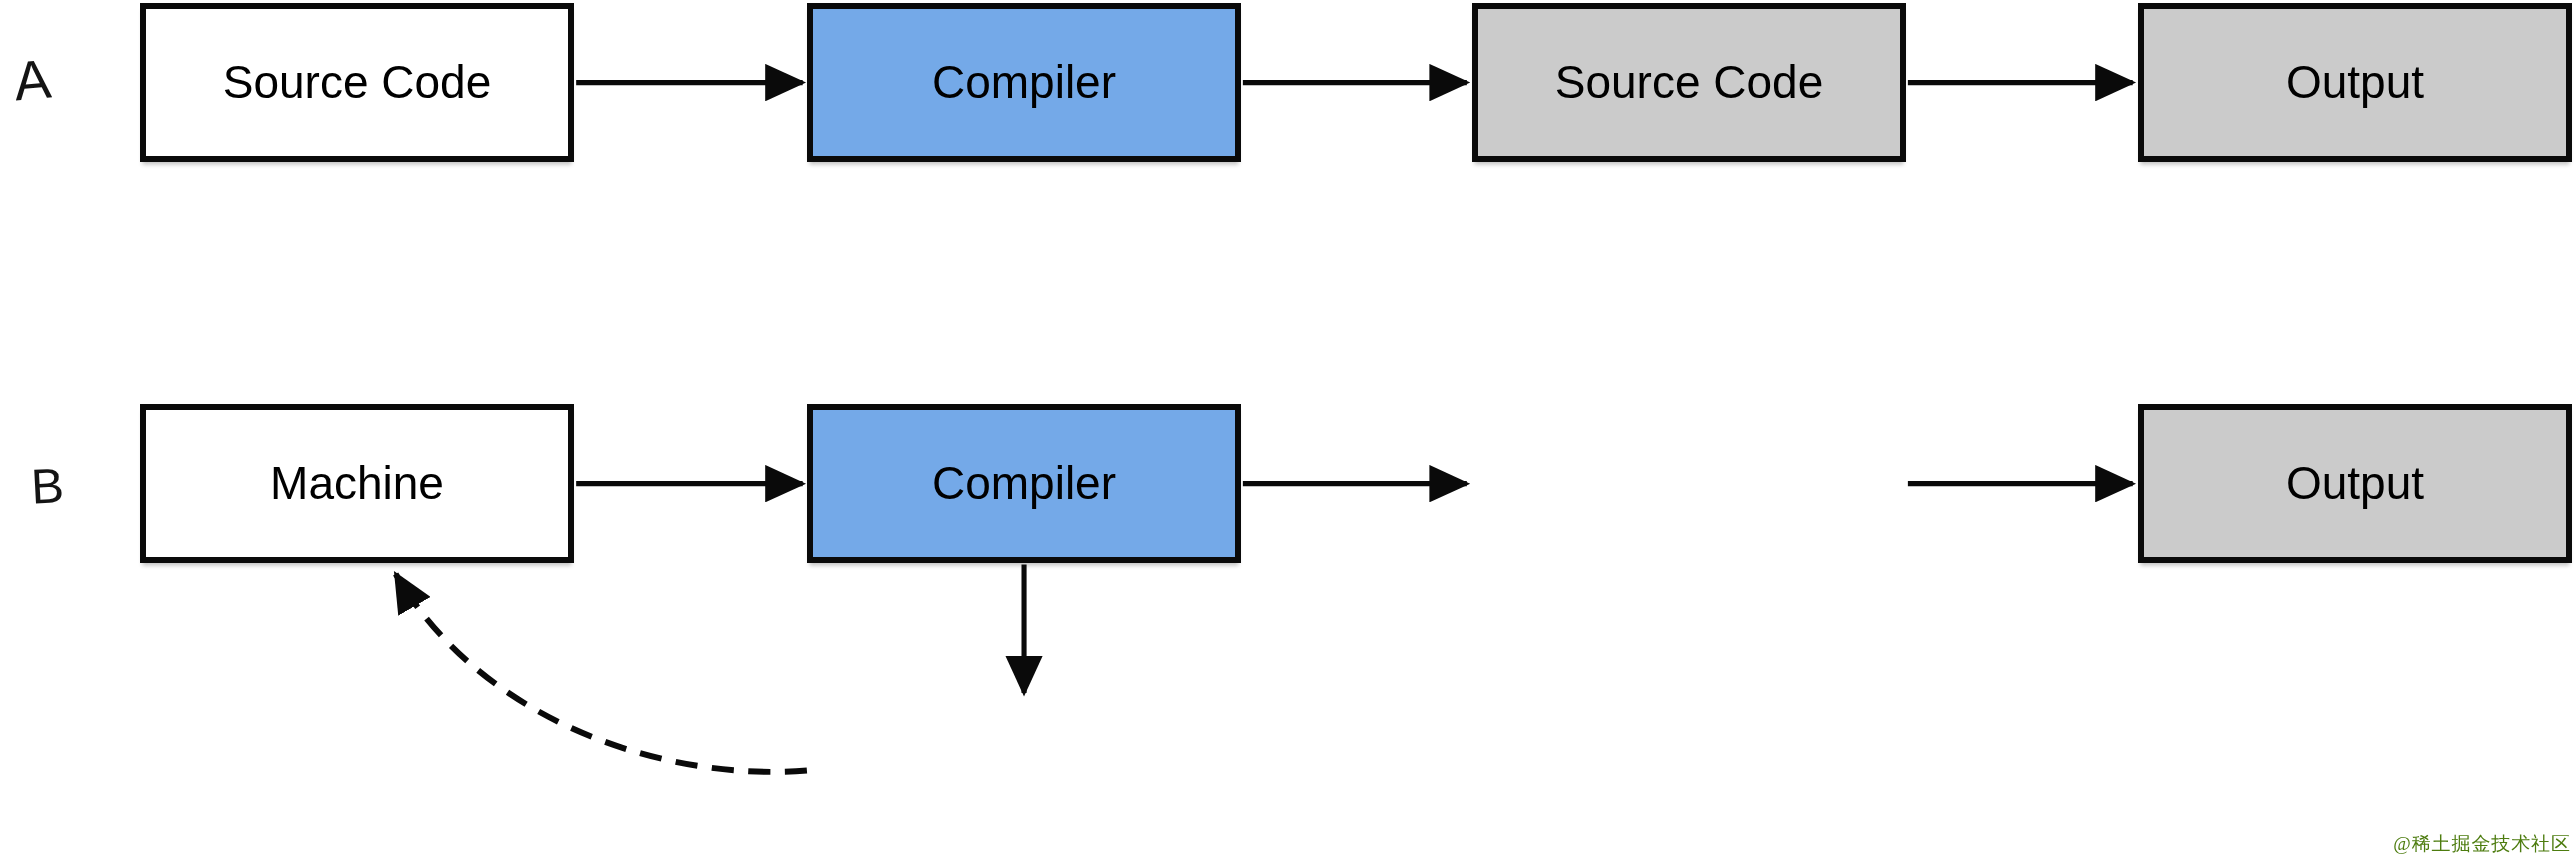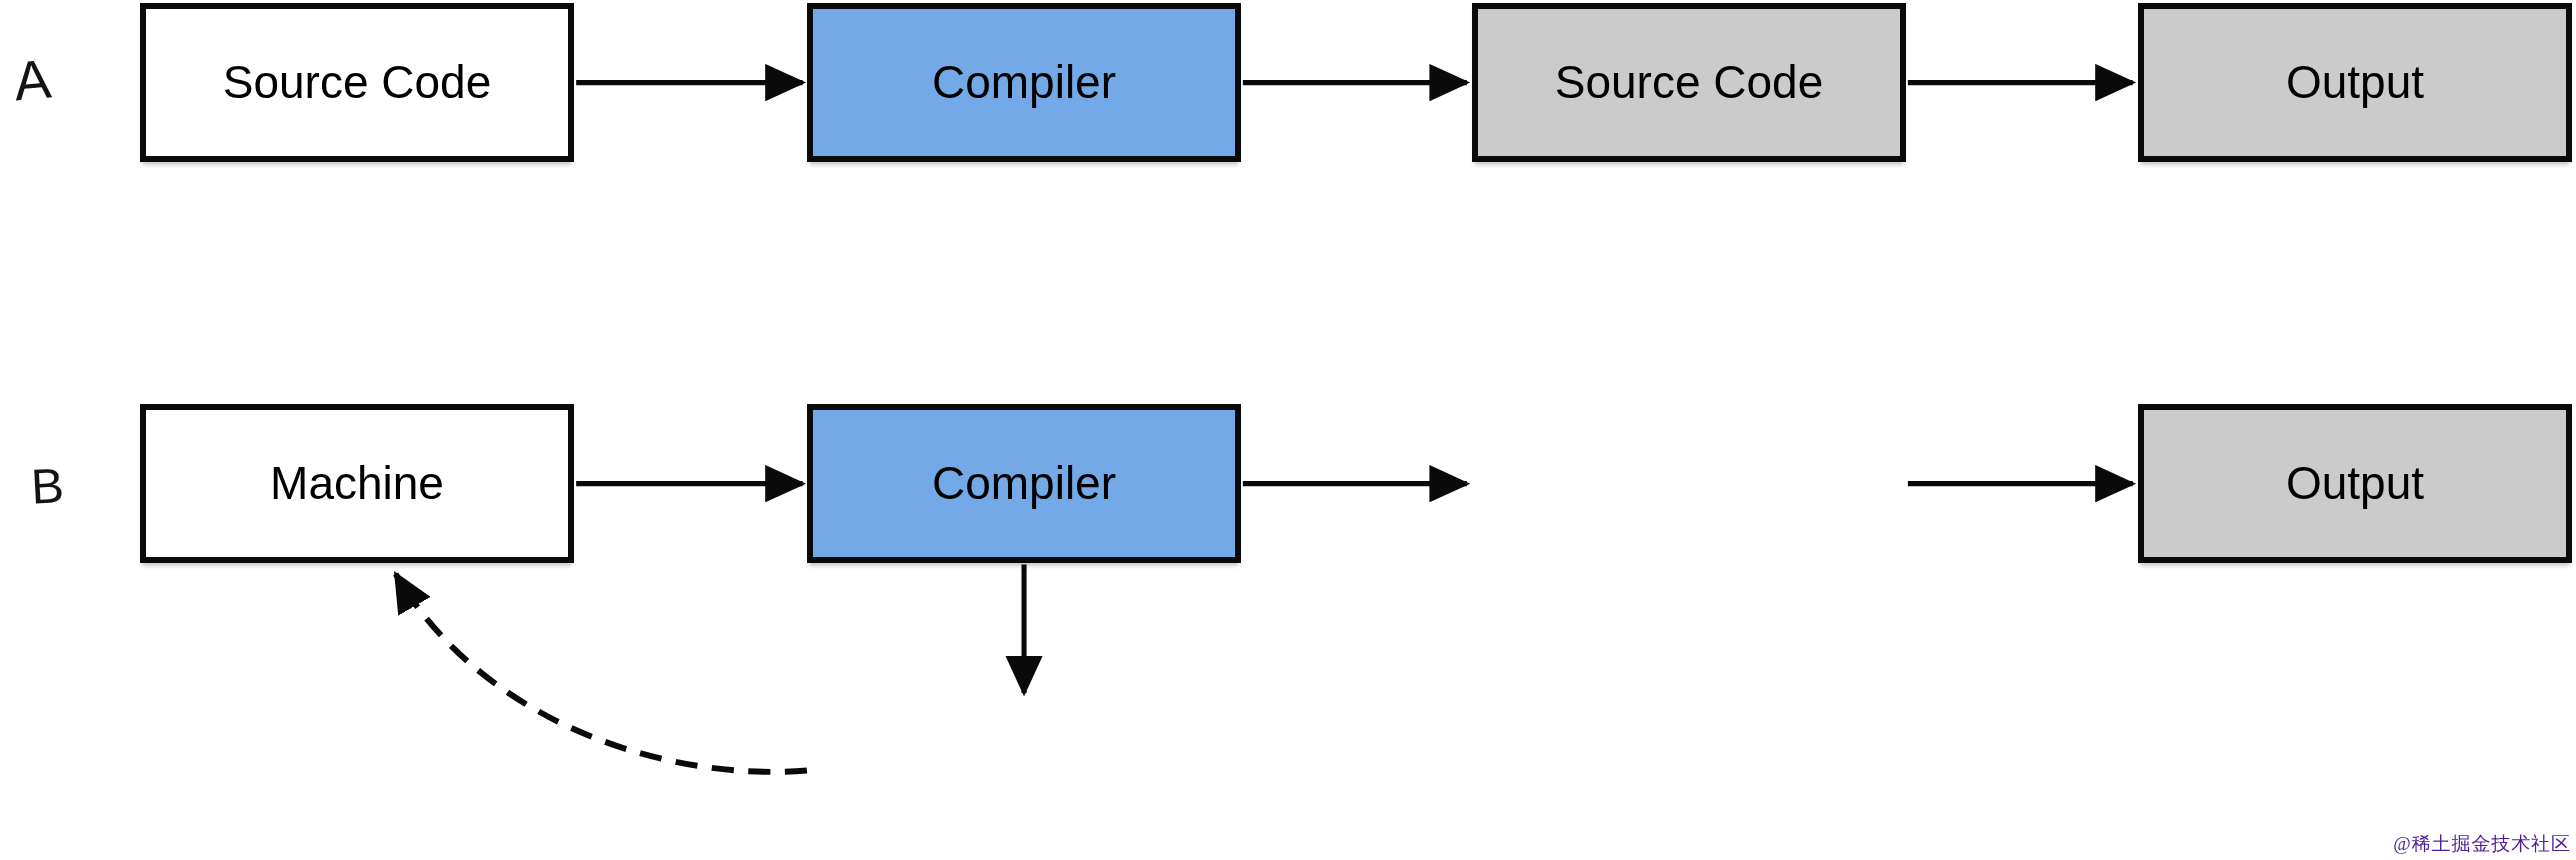--- a/index.html
+++ b/index.html
@@ -125,15 +125,15 @@
 
     <line x1="676" y1="568" x2="942" y2="568" marker-end="url(#ah)"></line>
     <line x1="1459" y1="568" x2="1722" y2="568" marker-end="url(#ah)"></line>
     <line x1="2240" y1="568" x2="2504" y2="568" marker-end="url(#ah)"></line>
 
     <line x1="1202" y1="663" x2="1202" y2="814" marker-end="url(#ah)"></line>
 
     <path class="dashed" d="M 947 905 C 780 918 565 848 464 674" marker-end="url(#ah)"></path>
   </svg>
 
-  <div class="watermark" style="color: #4c1d95;">@稀土掘金技术社区</div>
+  <div class="watermark" style="color: #4d7c0f;">@稀土掘金技术社区</div>
 </div>
 
 
 </body></html>

